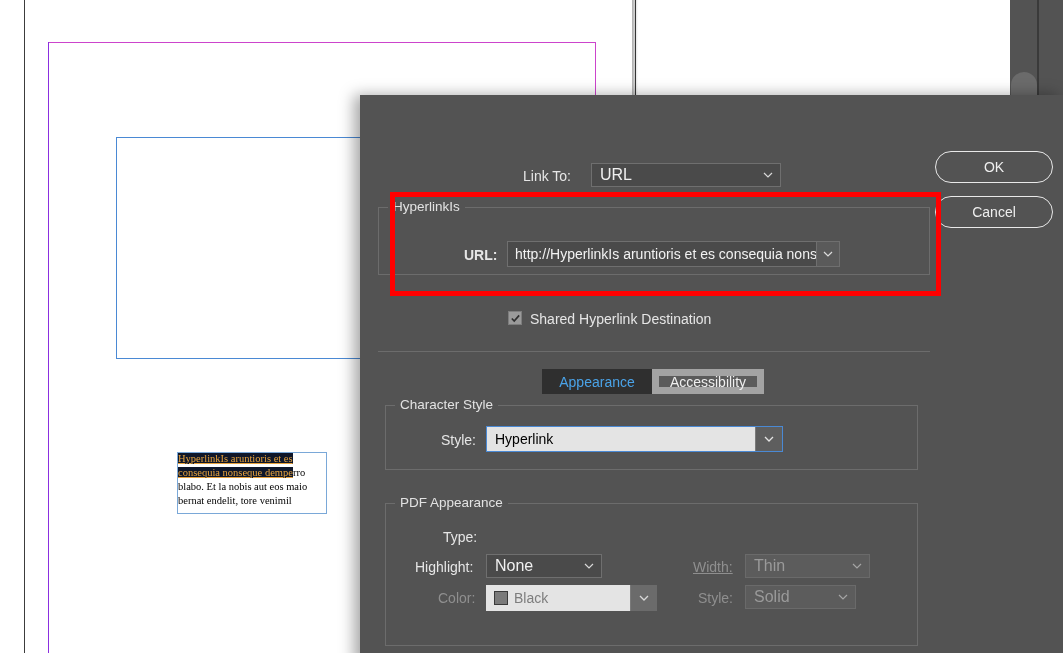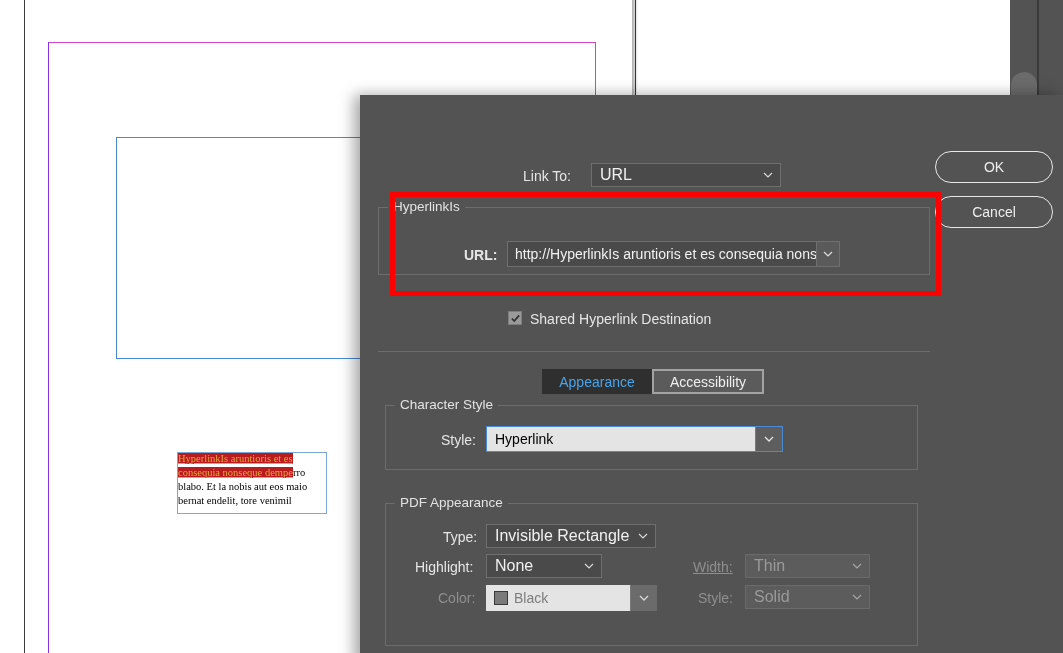--- a/index.html
+++ b/index.html
@@ -71,21 +71,21 @@
     position: absolute;
     left: 178px; top: 452px;
     width: 152px;
     font-family: "Liberation Serif", serif;
     font-size: 10.5px;
     line-height: 14px;
     color: #000000;
     white-space: nowrap;
   }
   .doc-text .hl {
-    background: #b91c1c;
+    background: #0f172a;
     color: #e8a33d;
     text-decoration: underline;
     text-decoration-color: #e8a33d;
   }
   .doc-line { height: 14px; }
 
   
   .right-panel {
     position: absolute;
     right: 0; top: -2px;
@@ -265,21 +265,21 @@
   }
   .cb-box svg { display:block; }
 
   
   .tab {
     position: absolute;
     height: 25px;
     display: flex; align-items: center; justify-content: center;
     font-size: 14px;
     box-sizing: border-box;
-    border: 2px solid #a3a3a3;
+    border: 7px solid #a3a3a3;
   }
   .tab.active { background: #2f2f2f; color: #4aa3e8; border-color:#2f2f2f; }
   .tab.inactive { background: #5b5b5b; color: #efefef; }
 
   
   .pillbtn {
     position: absolute;
     height: 32px;
     border: 1px solid #e8e8e8;
     border-radius: 16px;
@@ -394,28 +394,20 @@
           <svg viewBox="0 0 10 6" width="10" height="6">
               <path d="M1 1 L5 5 L9 1" stroke="#e4e4e4" stroke-width="1.3" fill="none"></path>
             </svg>
         </span>
       </div>
 
       <div class="groupbox" style="left:25px; top:408px; width:533px; height:143px;"></div>
       <span class="grouplabel" style="left:35px; top:400px;">PDF Appearance</span>
 
       <span class="lbl" style="position:absolute; left:83px; top:434px;">Type:</span>
-      <div class="combo" style="left:126px; top:429px; width:170px;">
-        <span>Invisible Rectangle</span>
-        <span class="chev">
-          <svg viewBox="0 0 10 6" width="10" height="6">
-              <path d="M1 1 L5 5 L9 1" stroke="#d8d8d8" stroke-width="1.2" fill="none"></path>
-            </svg>
-        </span>
-      </div>
 
       <span class="lbl" style="position:absolute; left:55px; top:464px;">Highlight:</span>
       <div class="combo" style="left:126px; top:459px; width:116px;">
         <span>None</span>
         <span class="chev">
           <svg viewBox="0 0 10 6" width="10" height="6">
               <path d="M1 1 L5 5 L9 1" stroke="#d8d8d8" stroke-width="1.2" fill="none"></path>
             </svg>
         </span>
       </div>
@@ -435,21 +427,21 @@
         <span class="swatch"></span>
         <span>Black</span>
         <span class="side-btn">
           <svg viewBox="0 0 10 6" width="10" height="6">
               <path d="M1 1 L5 5 L9 1" stroke="#d8d8d8" stroke-width="1.3" fill="none"></path>
             </svg>
         </span>
       </div>
 
       <span class="lbl dim" style="position:absolute; left:338px; top:495px;">Style:</span>
-      <div class="combo disabled" style="left:385px; top:490px; width:125px;">
+      <div class="combo disabled" style="left:385px; top:490px; width:111px;">
         <span>Solid</span>
         <span class="chev">
           <svg viewBox="0 0 10 6" width="10" height="6">
               <path d="M1 1 L5 5 L9 1" stroke="#a5a5a5" stroke-width="1.2" fill="none"></path>
             </svg>
         </span>
       </div>
 
       <div class="pillbtn" style="left:575px; top:56px; width:118px;">
         <span>OK</span>

